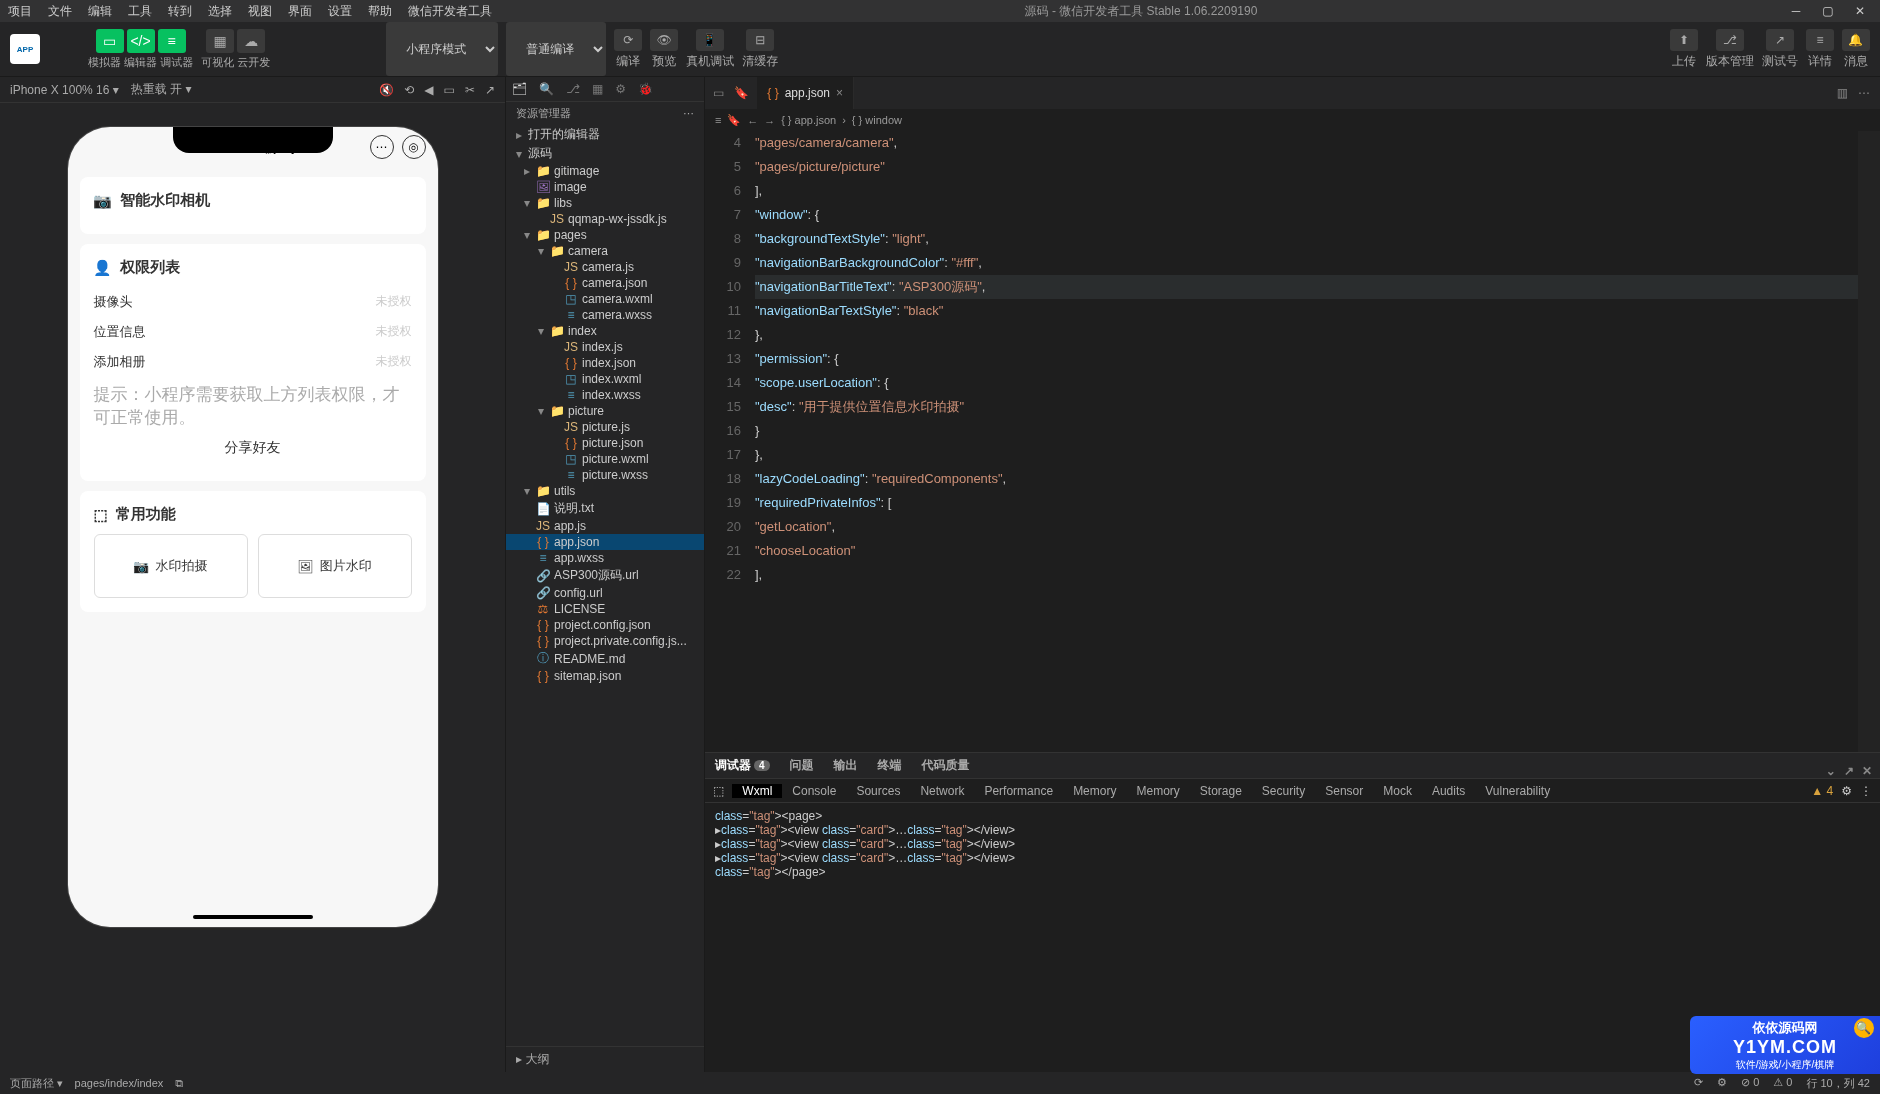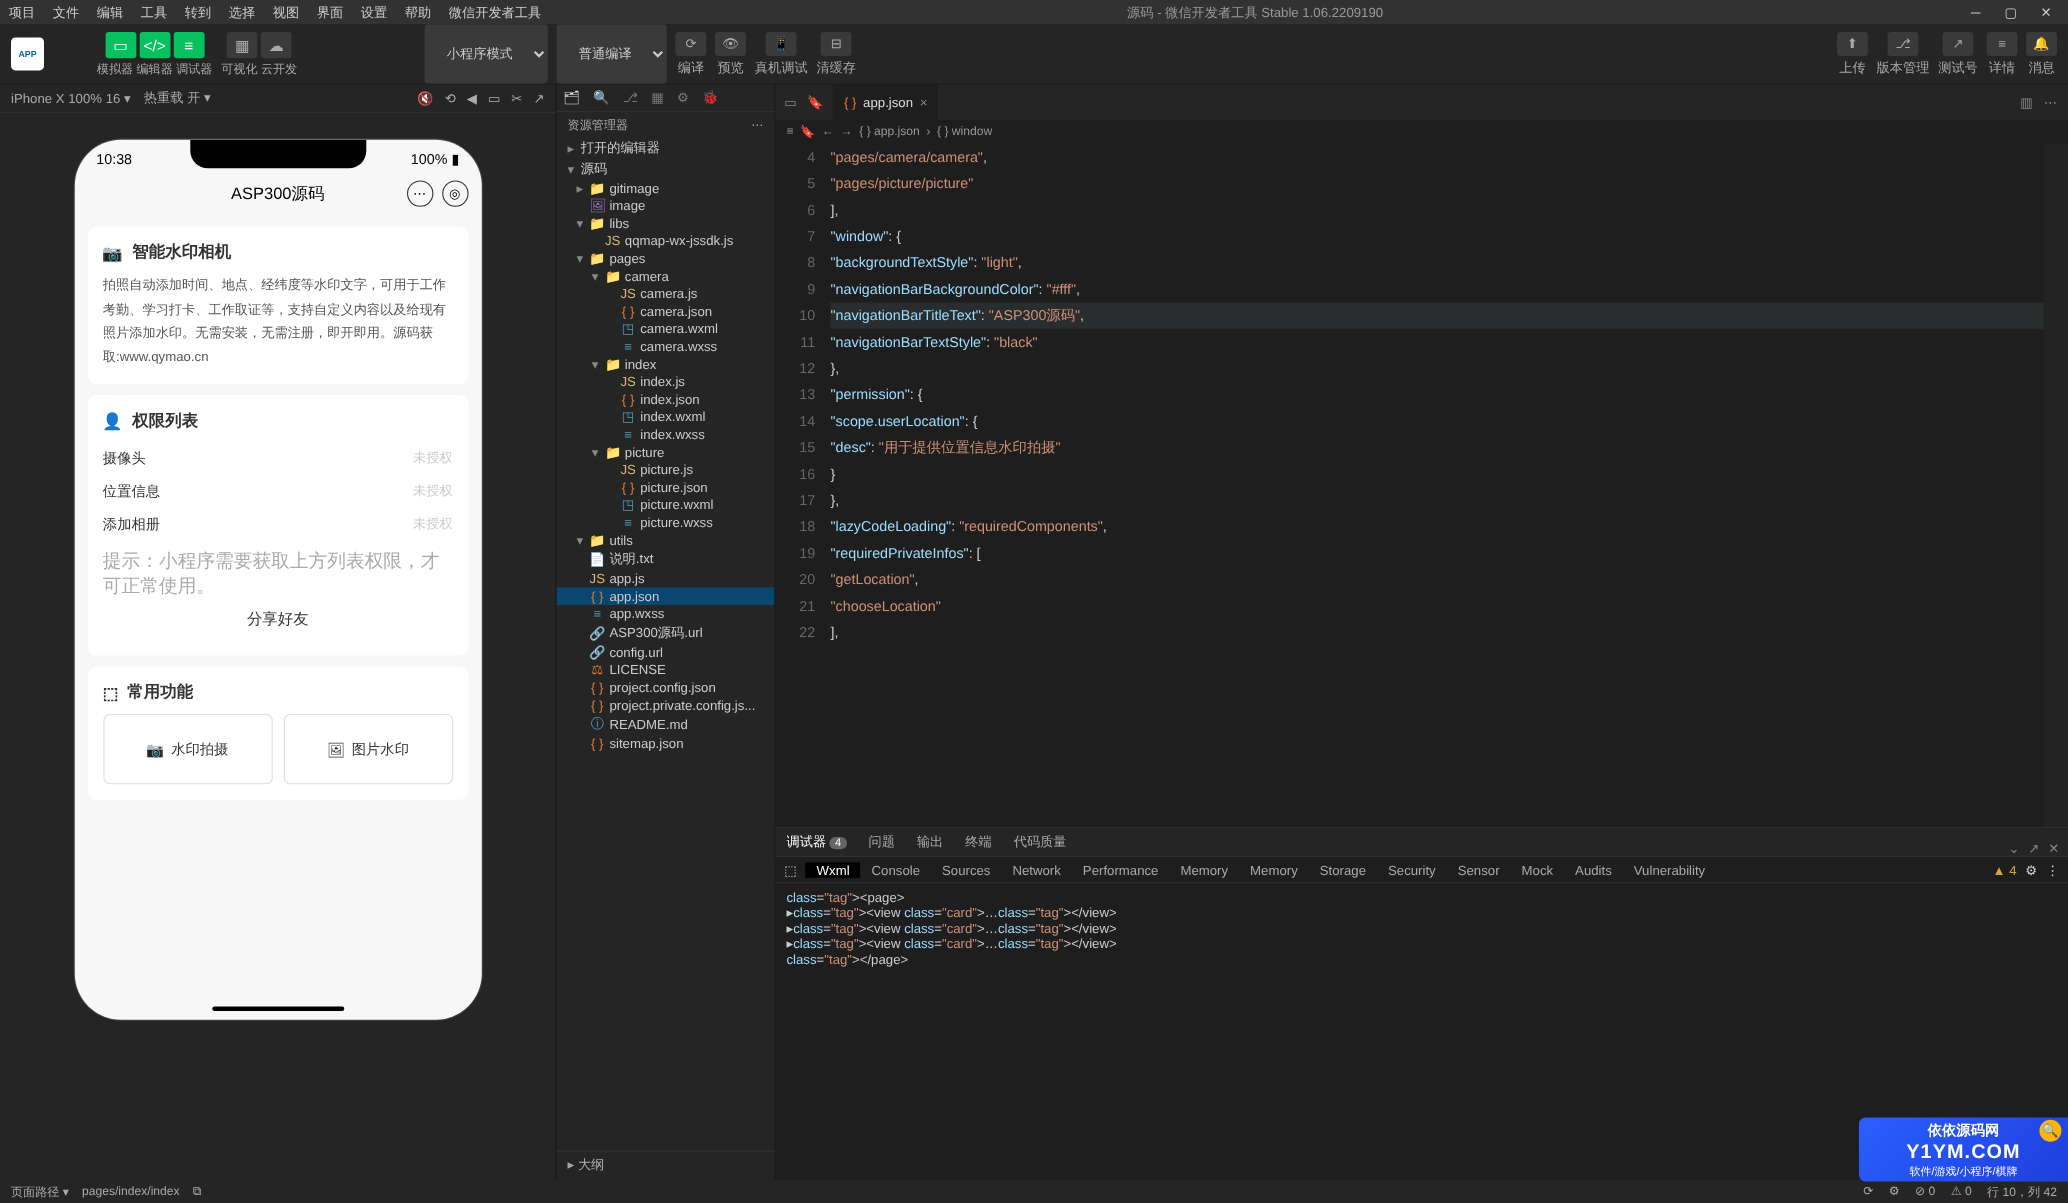--- a/index.html
+++ b/index.html
@@ -76,21 +76,21 @@
 .brc { height:22px; display:flex; align-items:center; padding:0 10px; color:#999; gap:6px; font-size:11px; background:#1e1e1e; }
 .code { flex:1; display:flex; font-family:Consolas,monospace; font-size:13px; overflow:hidden; }
 .gut { width:50px; text-align:right; color:#666; padding-right:14px; line-height:24px; }
 .lines { flex:1; line-height:24px; }
 .lines .hl { background:#2a2d2e; }
 .s-key{color:#9cdcfe} .s-str{color:#ce9178} .s-pun{color:#ccc}
 .minimap { width:22px; background:#232323; }
 
 
 .dbg { height:320px; background:#1e1e1e; border-top:1px solid #333; display:flex; flex-direction:column; }
-.dbgtabs { display:flex; height:26px; align-items:flex-end; border-bottom:1px solid #333; background:#252526; }
+.dbgtabs { display:flex; height:26px; align-items:flex-end; border-bottom:1px solid #333; background:#252526;font-weight:bold; }
 .dbgtabs .t { padding:4px 10px; color:#aaa; cursor:pointer; }
 .dbgtabs .t.on { color:#fff; }
 .dbgtabs .badge { background:#666; border-radius:8px; padding:0 5px; font-size:10px; margin-left:3px; }
 .dbgtabs .r { margin-left:auto; display:flex; gap:8px; padding-right:8px; color:#888; }
 .dbgsub { display:flex; height:24px; align-items:center; border-bottom:1px solid #333; }
 .dbgsub .t { padding:0 10px; color:#aaa; cursor:pointer; font-size:12px; }
 .dbgsub .t.on { background:#000; color:#fff; }
 .dbgsub .r { margin-left:auto; display:flex; align-items:center; gap:8px; padding-right:8px; }
 .warn { color:#d9a23d; }
 .dbgbody { flex:1; display:flex; }
@@ -205,37 +205,32 @@
         <span class="ic">🔇</span>
         <span class="ic">⟲</span>
         <span class="ic">◀</span>
         <span class="ic">▭</span>
         <span class="ic">✂</span>
         <span class="ic">↗</span>
       </div>
     </div>
     <div class="phone">
       <div class="notch"></div>
-      <div class="pstatus">
-          <span>10:38</span>
-          <span><span>100%</span> ▮</span>
-        </div>
       <div class="pnav">
           <span>ASP300源码</span>
         <div class="caps">
             <span>⋯</span>
             <span>◎</span>
           </div>
       </div>
       <div class="card">
         <h3>
             <span>📷</span>
             <span>智能水印相机</span>
           </h3>
-        <p>拍照自动添加时间、地点、经纬度等水印文字，可用于工作考勤、学习打卡、工作取证等，支持自定义内容以及给现有照片添加水印。无需安装，无需注册，即开即用。源码获取:www.qymao.cn</p>
       </div>
       <div class="card">
         <h3>
             <span>👤</span>
             <span>权限列表</span>
           </h3>
         <div class="prow">
             <span>摄像头</span>
             <span class="st">未授权</span>
           </div>

